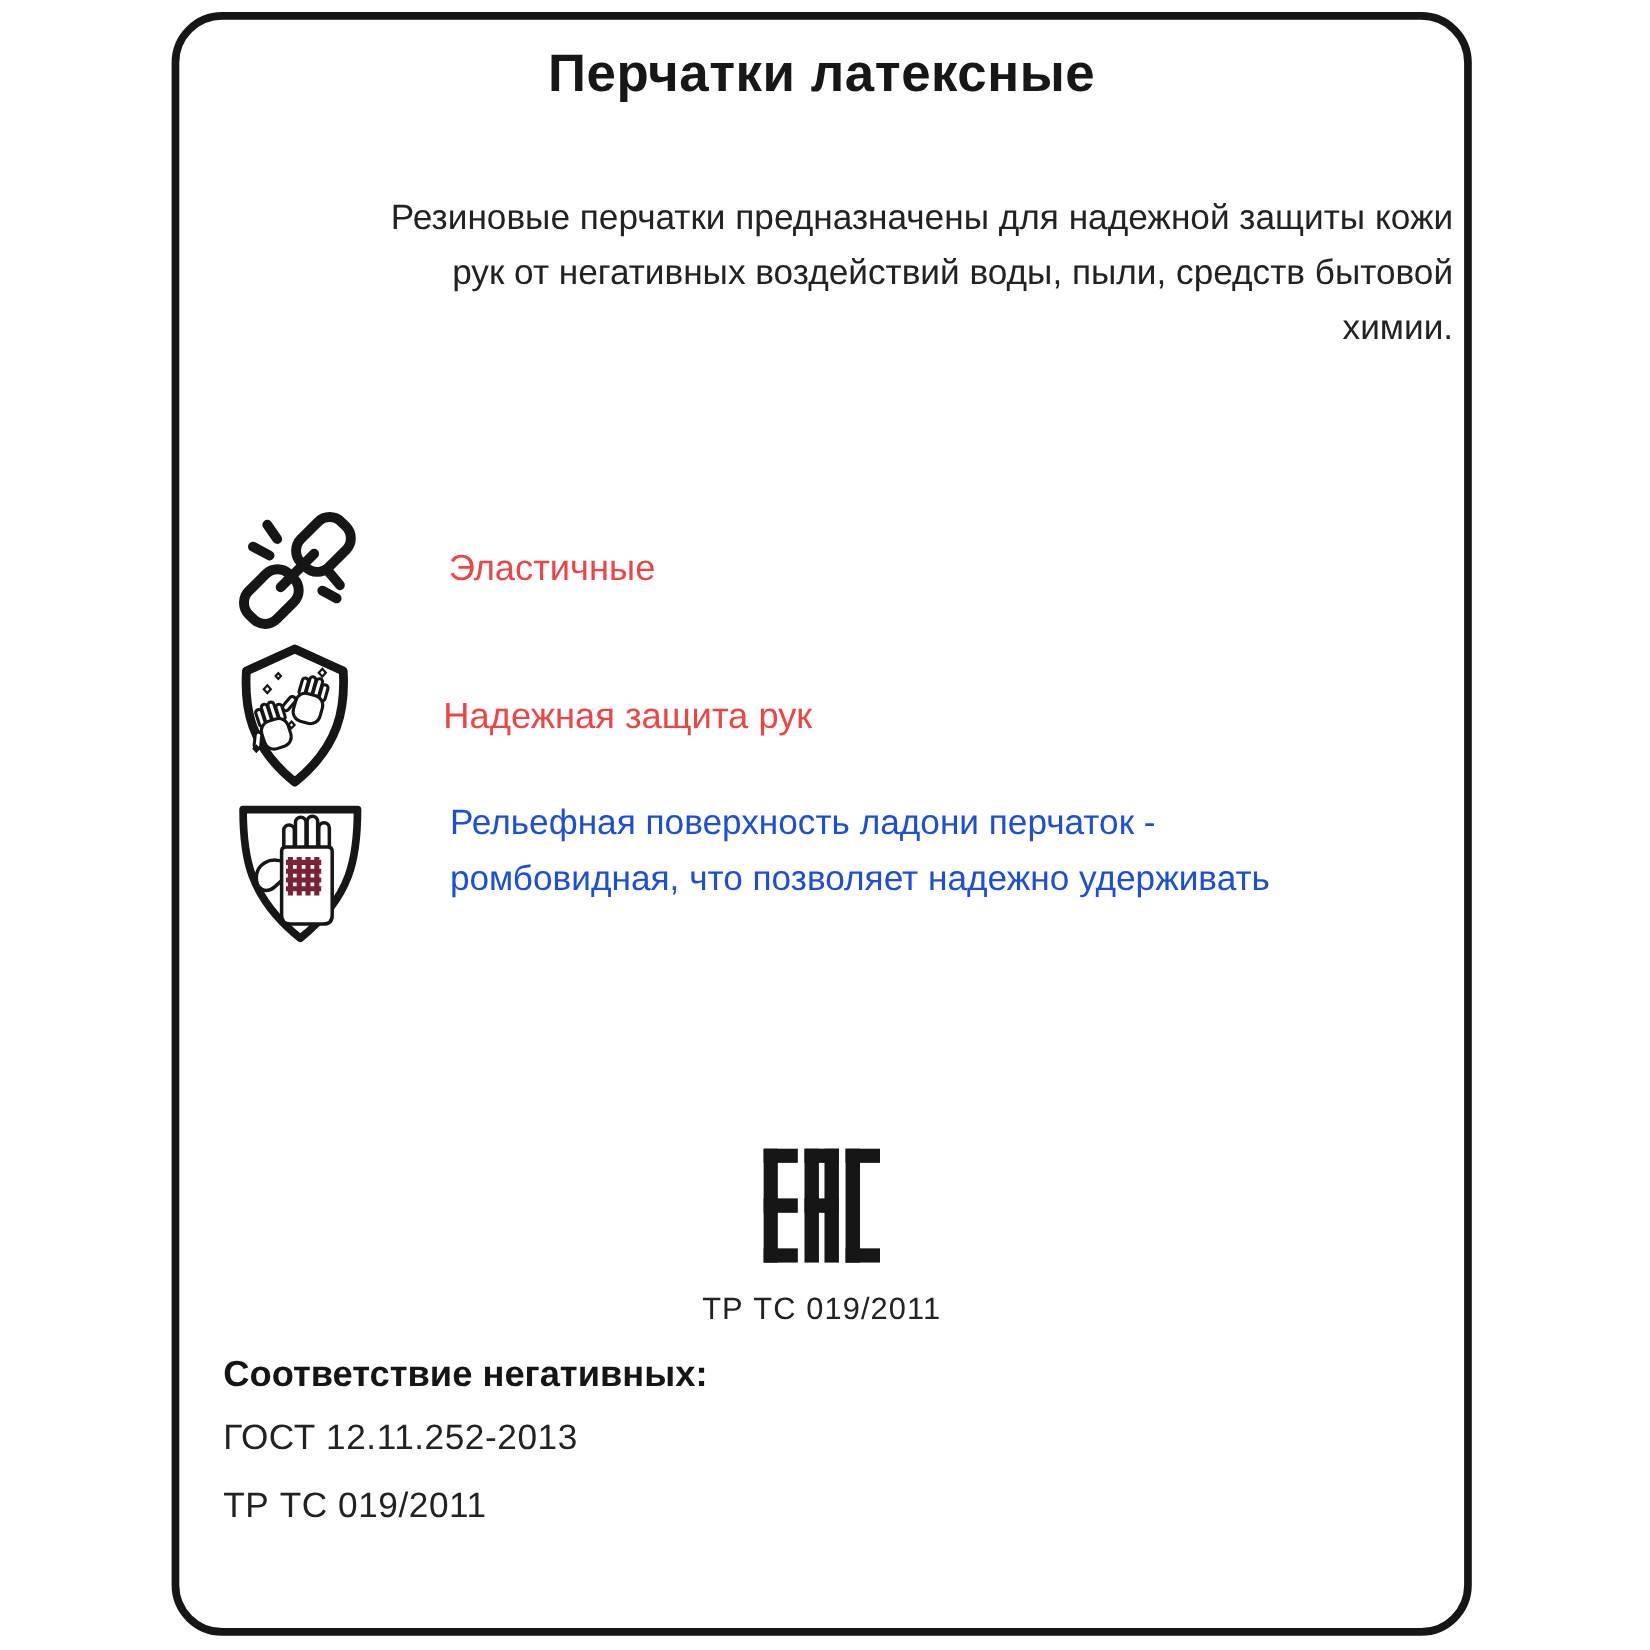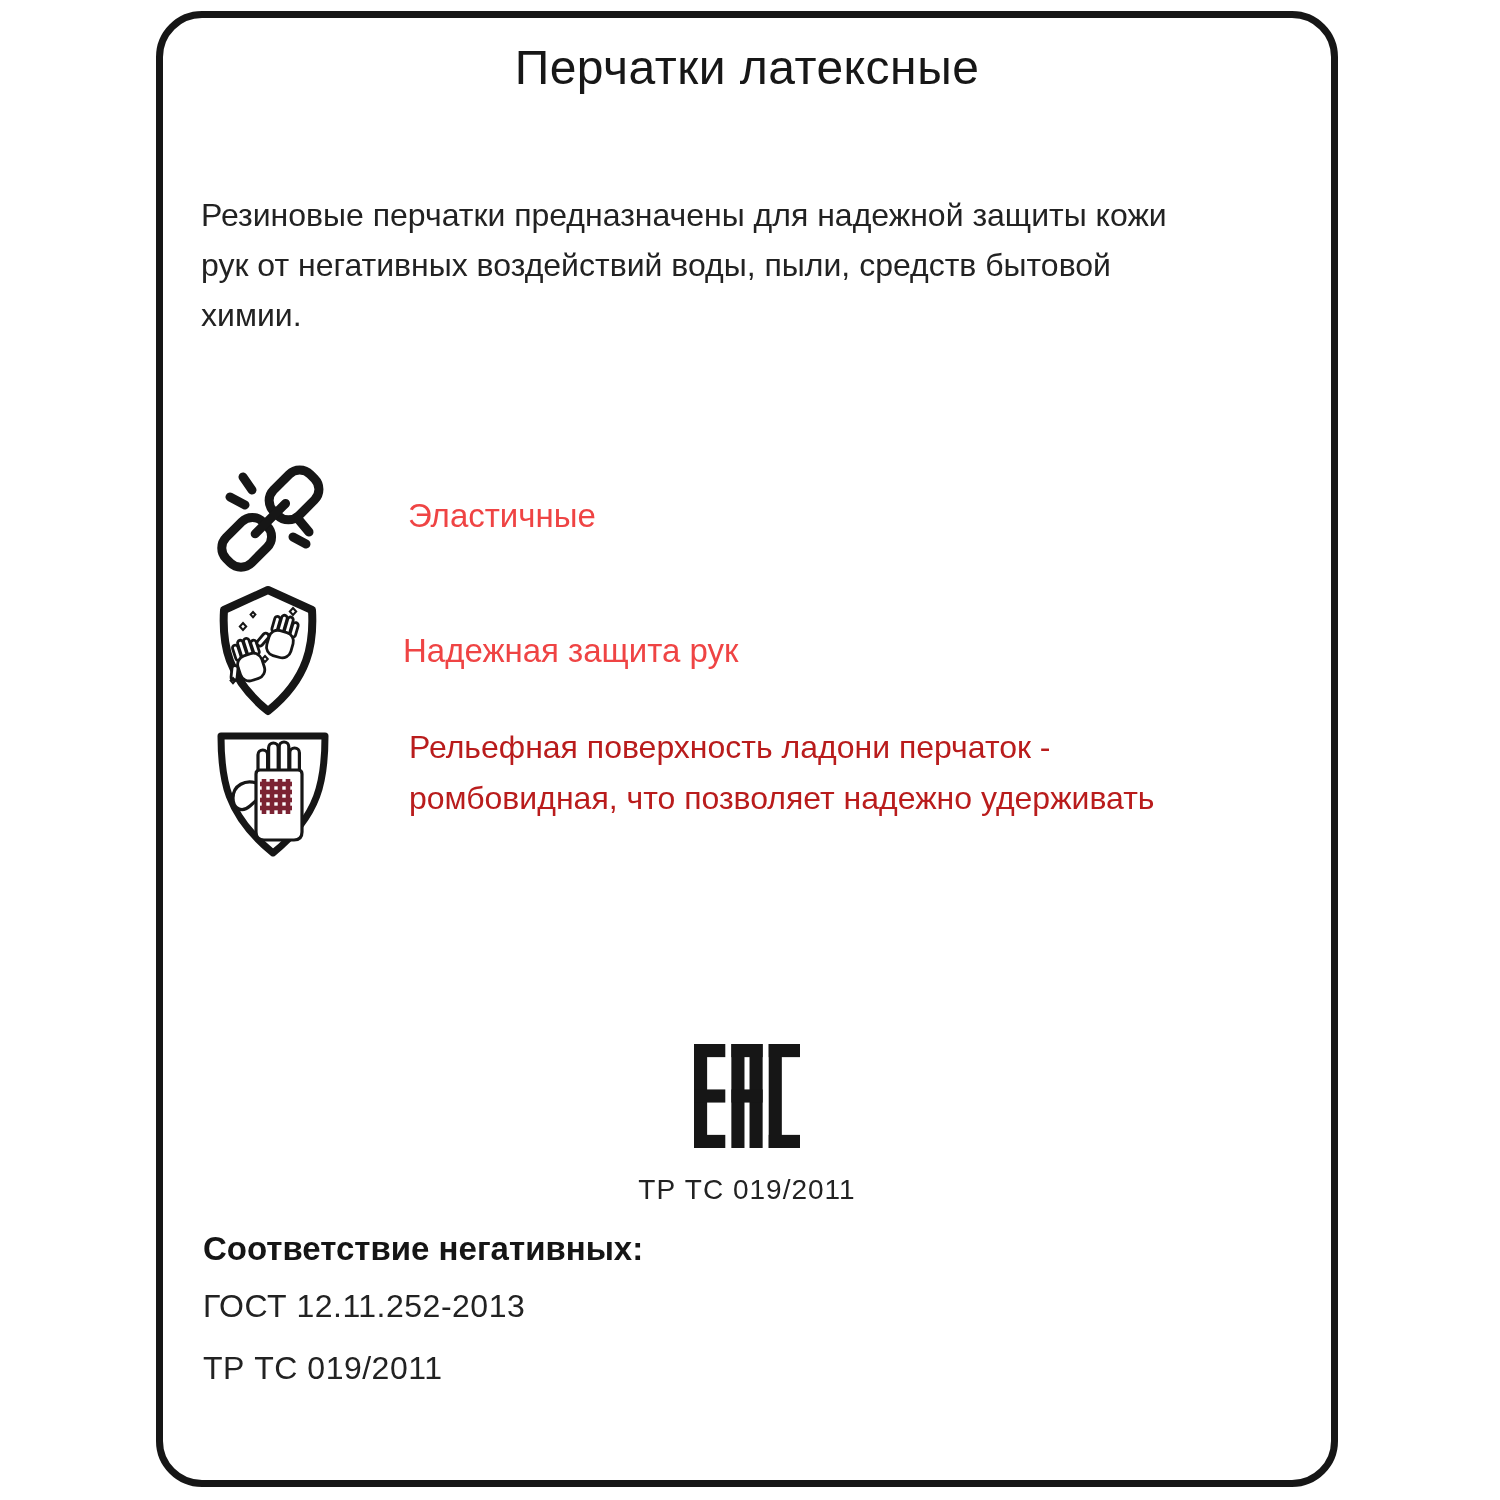--- a/index.html
+++ b/index.html
@@ -6,30 +6,30 @@
   body{
     width:1500px;height:1500px;position:relative;background:#ffffff;
     font-family:"Liberation Sans", sans-serif;color:#1d1d1d;overflow:hidden;
   }
   .card{
     position:absolute;left:156px;top:11px;width:1182px;height:1476px;
     border:7px solid #161616;border-radius:46px;background:#fff;box-sizing:border-box;
   }
   .title{
     position:absolute;top:22px;left:0;width:100%;text-align:center;
-    font-size:48px;font-weight:normal;letter-spacing:0.5px;color:#171717;
+    font-size:48px;font-weight:bold;letter-spacing:0.5px;color:#171717;
   }
   .desc{
-    position:absolute;left:38px;top:172px;width:1120px;
-    font-size:32px;line-height:50px;color:#222;
+    position:absolute;left:38px;top:154px;width:1120px;
+    font-size:32px;line-height:50px;color:#222;text-align:right;
   }
   .feature-row{position:absolute;left:40px;display:flex;align-items:center}
   .feature-row .icon-box{flex:0 0 auto}
   .feature-label{margin-left:70px;font-size:33px;color:#ef4444;white-space:nowrap}
-  .feature-lines{margin-left:66px;font-size:32px;line-height:51px;color:#b91c1c}
+  .feature-lines{margin-left:66px;font-size:32px;line-height:51px;color:#1d4ed8}
   .row-1{top:428px;height:140px}
   .row-2{top:563px;height:140px}
   .row-3{top:704px;align-items:flex-start}
   .eac-wrap{
     position:absolute;left:0;top:1026px;width:100%;
     display:flex;flex-direction:column;align-items:center;
   }
   .eac-reg{margin-top:26px;font-size:28px;letter-spacing:1px;color:#222}
   .standards{position:absolute;left:40px;top:1212px}
   .standards-heading{font-size:33px;font-weight:bold;color:#151515;margin-bottom:20px}

